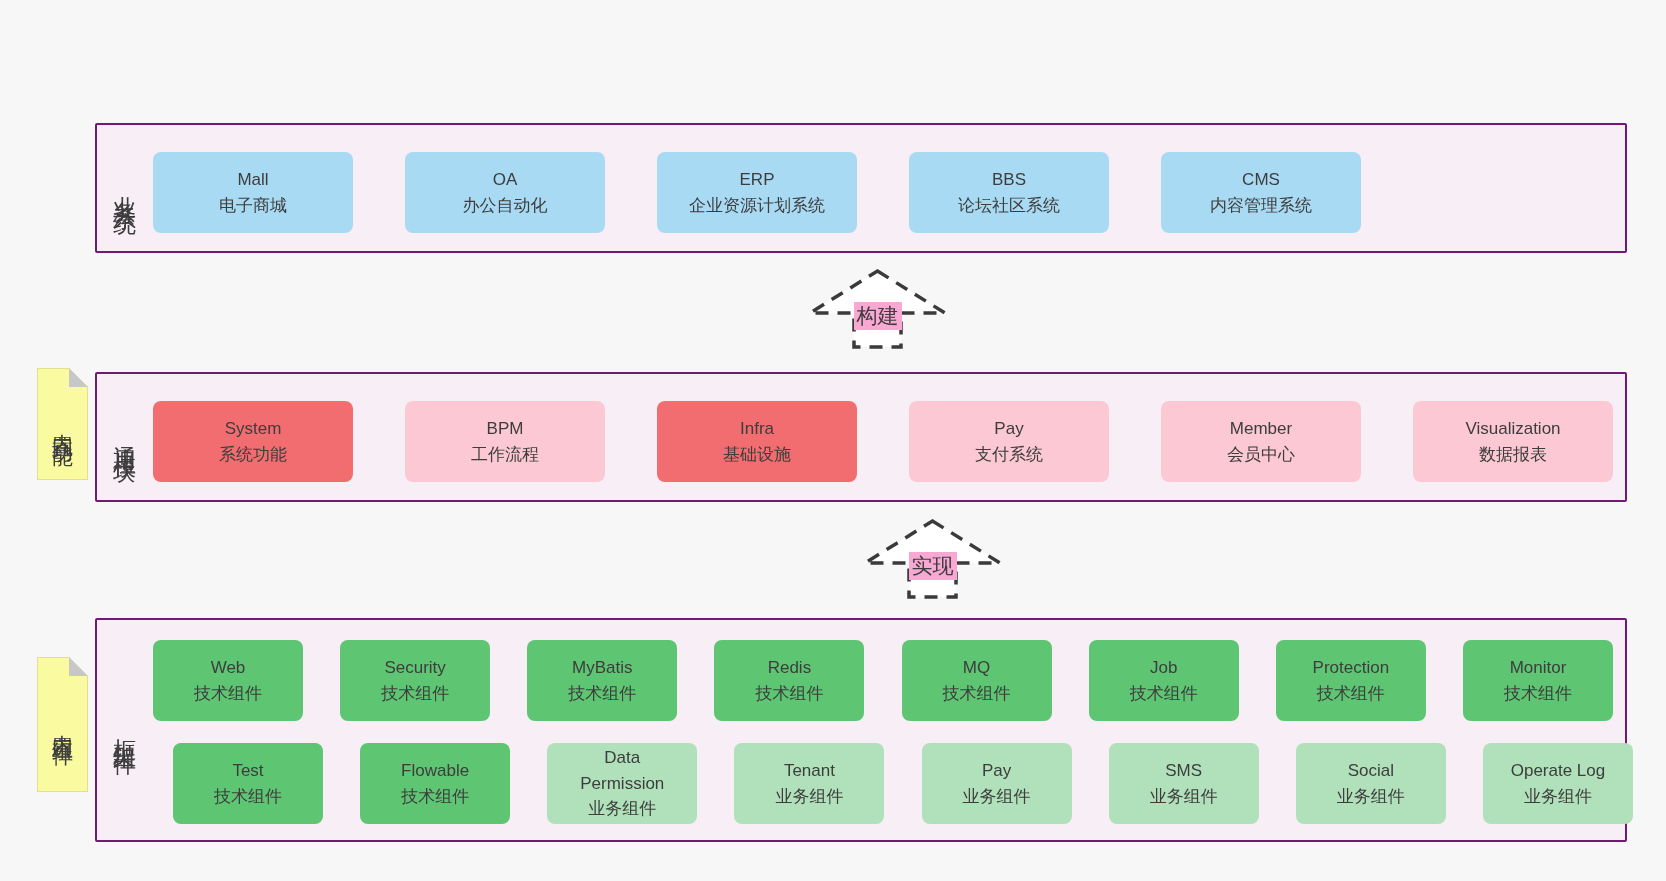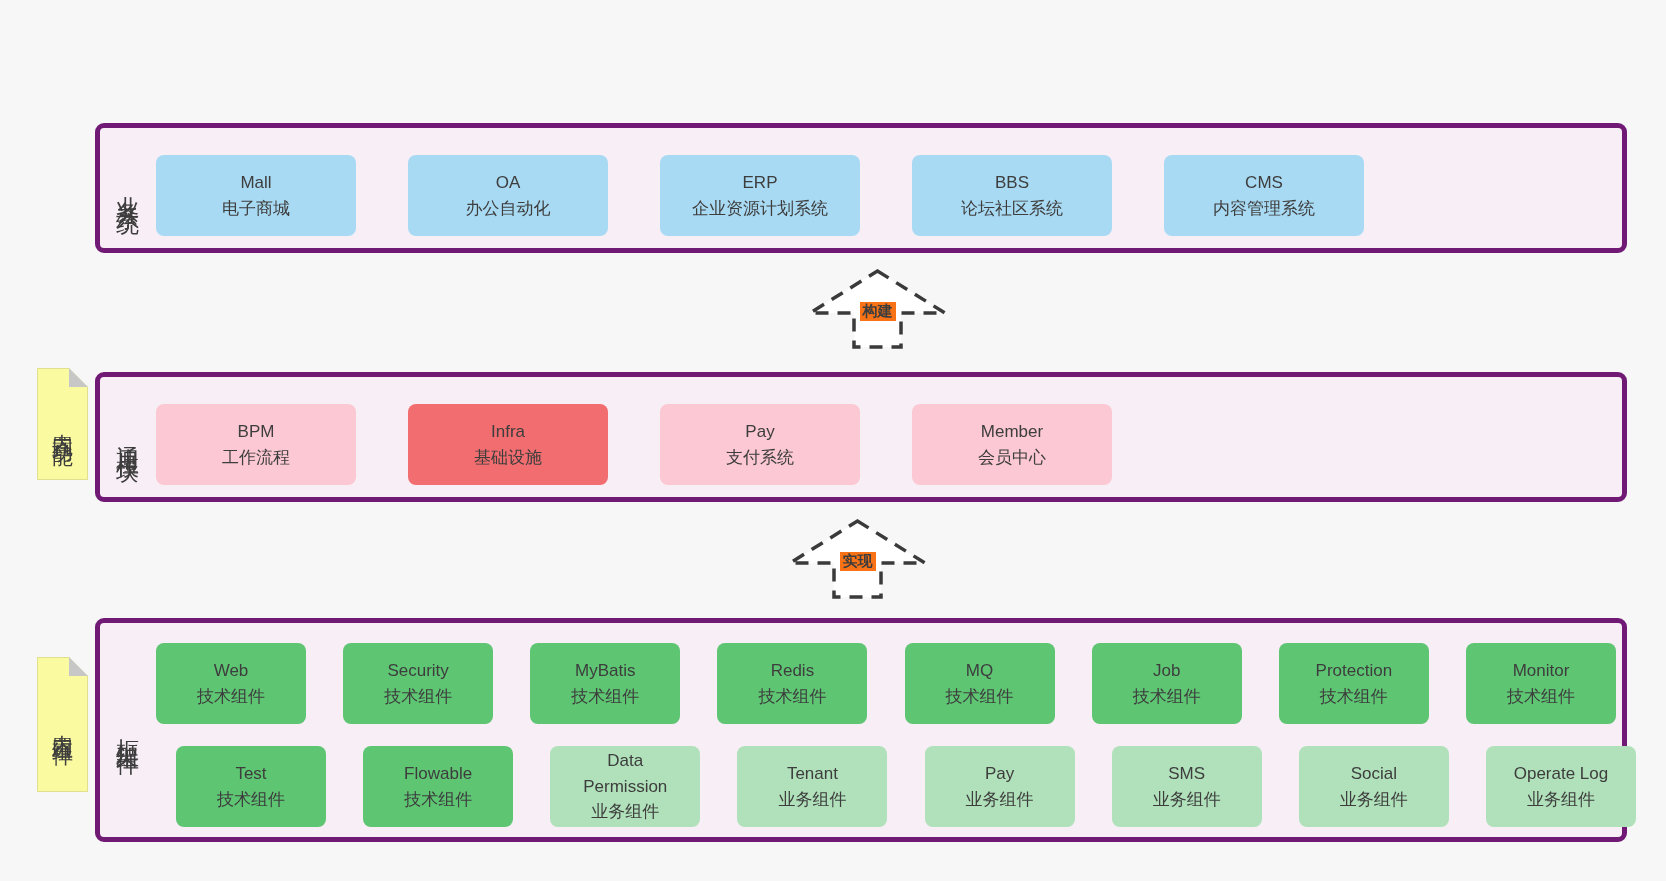--- a/index.html
+++ b/index.html
@@ -3,21 +3,21 @@
 <meta charset="utf-8">
 <style>
   html,body { margin:0; padding:0; }
   .canvas {
     position:relative; width:1666px; height:881px;
     background:#f7f7f7; overflow:hidden;
     font-family:"Liberation Sans", sans-serif; color:#3d3d3d;
   }
   .panel {
     position:absolute; box-sizing:border-box;
-    background:#f8eef6; border:5px solid #701a75; border-radius:9px;
+    background:#f8eef6; border:2px solid #701a75; border-radius:2px;
   }
   #panel-business  { left:95px; top:123px; width:1532px; height:130px; }
   #panel-modules   { left:95px; top:372px; width:1532px; height:130px; }
   #panel-framework { left:95px; top:618px; width:1532px; height:224px; }
   .panel-label {
     position:absolute; left:13px; top:50%; transform:translateY(-50%);
     writing-mode:vertical-lr; text-orientation:upright;
     font-size:23px; letter-spacing:5px; color:#3d3d3d; white-space:nowrap;
   }
   .box-row { position:absolute; left:56px; display:flex; }
@@ -51,25 +51,25 @@
     background:#c7c7c7; clip-path:polygon(0 0, 100% 100%, 0 100%);
   }
   .sticky-text {
     position:absolute; left:50%; top:50%; transform:translate(-50%,-47%);
     writing-mode:vertical-lr; text-orientation:upright;
     font-size:21px; letter-spacing:4px; color:#3d3d3d; white-space:nowrap;
   }
 
   .arrow { position:absolute; width:145px; }
   #arrow-build     { left:805px; top:266px; height:85px; }
-  #arrow-implement { left:785px; top:516px; height:85px; }
+  #arrow-implement { left:860px; top:516px; height:85px; }
   .arrow svg { display:block; width:100%; height:100%; }
   .arrow-label {
     position:absolute; left:50%; top:36px; transform:translateX(-50%);
-    background:#f97316; padding:0 3px; font-size:15px; color:#3d3d3d; white-space:nowrap;font-weight:bold;
+    background:#f9a8d4; padding:0 3px; font-size:21px; color:#3d3d3d; white-space:nowrap;
   }
 </style>
 </head>
 <body>
 
 <div class="canvas">
 
   <div class="sticky" id="sticky-modules">
     <div class="sticky-bg"></div>
     <div class="sticky-fold"></div>
@@ -110,35 +110,43 @@
   <div class="arrow" id="arrow-build">
     <svg viewBox="0 0 145 85">
       <path d="M72.5 5 L140 47 L96 47 L96 81 L49 81 L49 47 L5 47 Z" fill="#ffffff" stroke="#3a3a3a" stroke-width="3.5" stroke-dasharray="13 9"></path>
     </svg>
     <span class="arrow-label">构建</span>
   </div>
 
   <div class="panel" id="panel-modules">
     <div class="panel-label">通用模块</div>
     <div class="box-row row-six">
+      <div class="box red">
+        <span>System</span>
+        <span>系统功能</span>
+      </div>
       <div class="box pink">
         <span>BPM</span>
         <span>工作流程</span>
       </div>
       <div class="box red">
         <span>Infra</span>
         <span>基础设施</span>
       </div>
       <div class="box pink">
         <span>Pay</span>
         <span>支付系统</span>
       </div>
       <div class="box pink">
         <span>Member</span>
         <span>会员中心</span>
+      </div>
+      <div class="box pink">
+        <span>Visualization</span>
+        <span>数据报表</span>
       </div>
     </div>
   </div>
 
   <div class="arrow" id="arrow-implement">
     <svg viewBox="0 0 145 85">
       <path d="M72.5 5 L140 47 L96 47 L96 81 L49 81 L49 47 L5 47 Z" fill="#ffffff" stroke="#3a3a3a" stroke-width="3.5" stroke-dasharray="13 9"></path>
     </svg>
     <span class="arrow-label">实现</span>
   </div>

